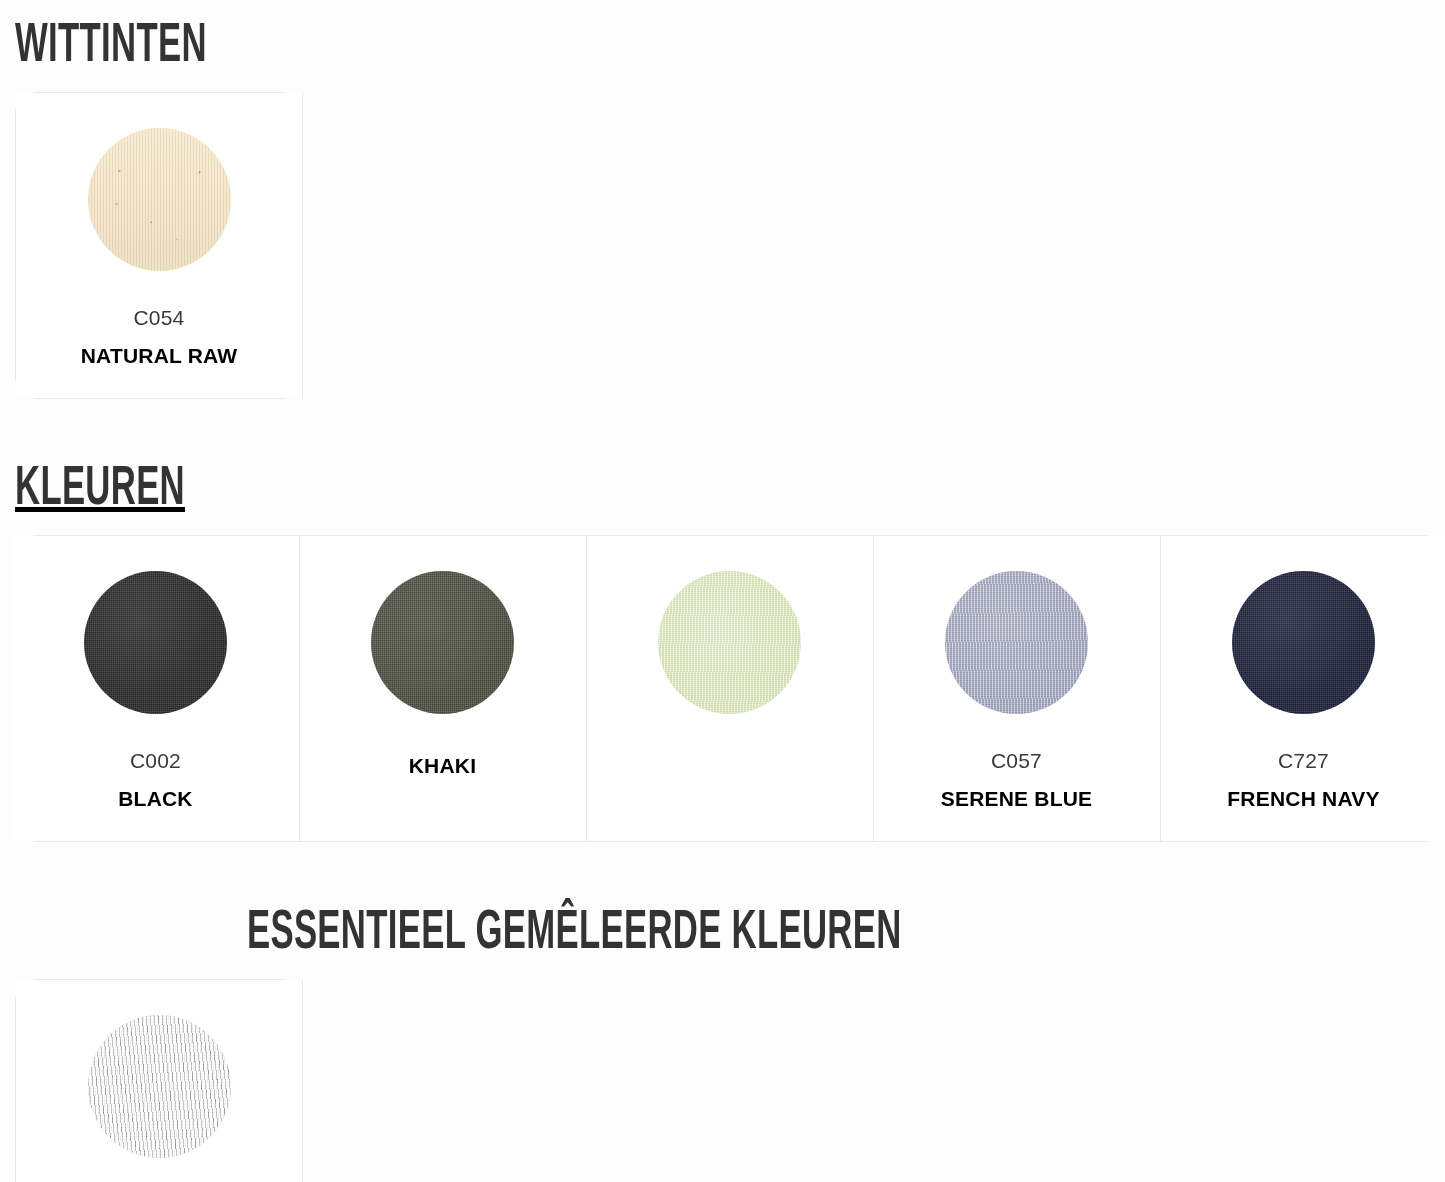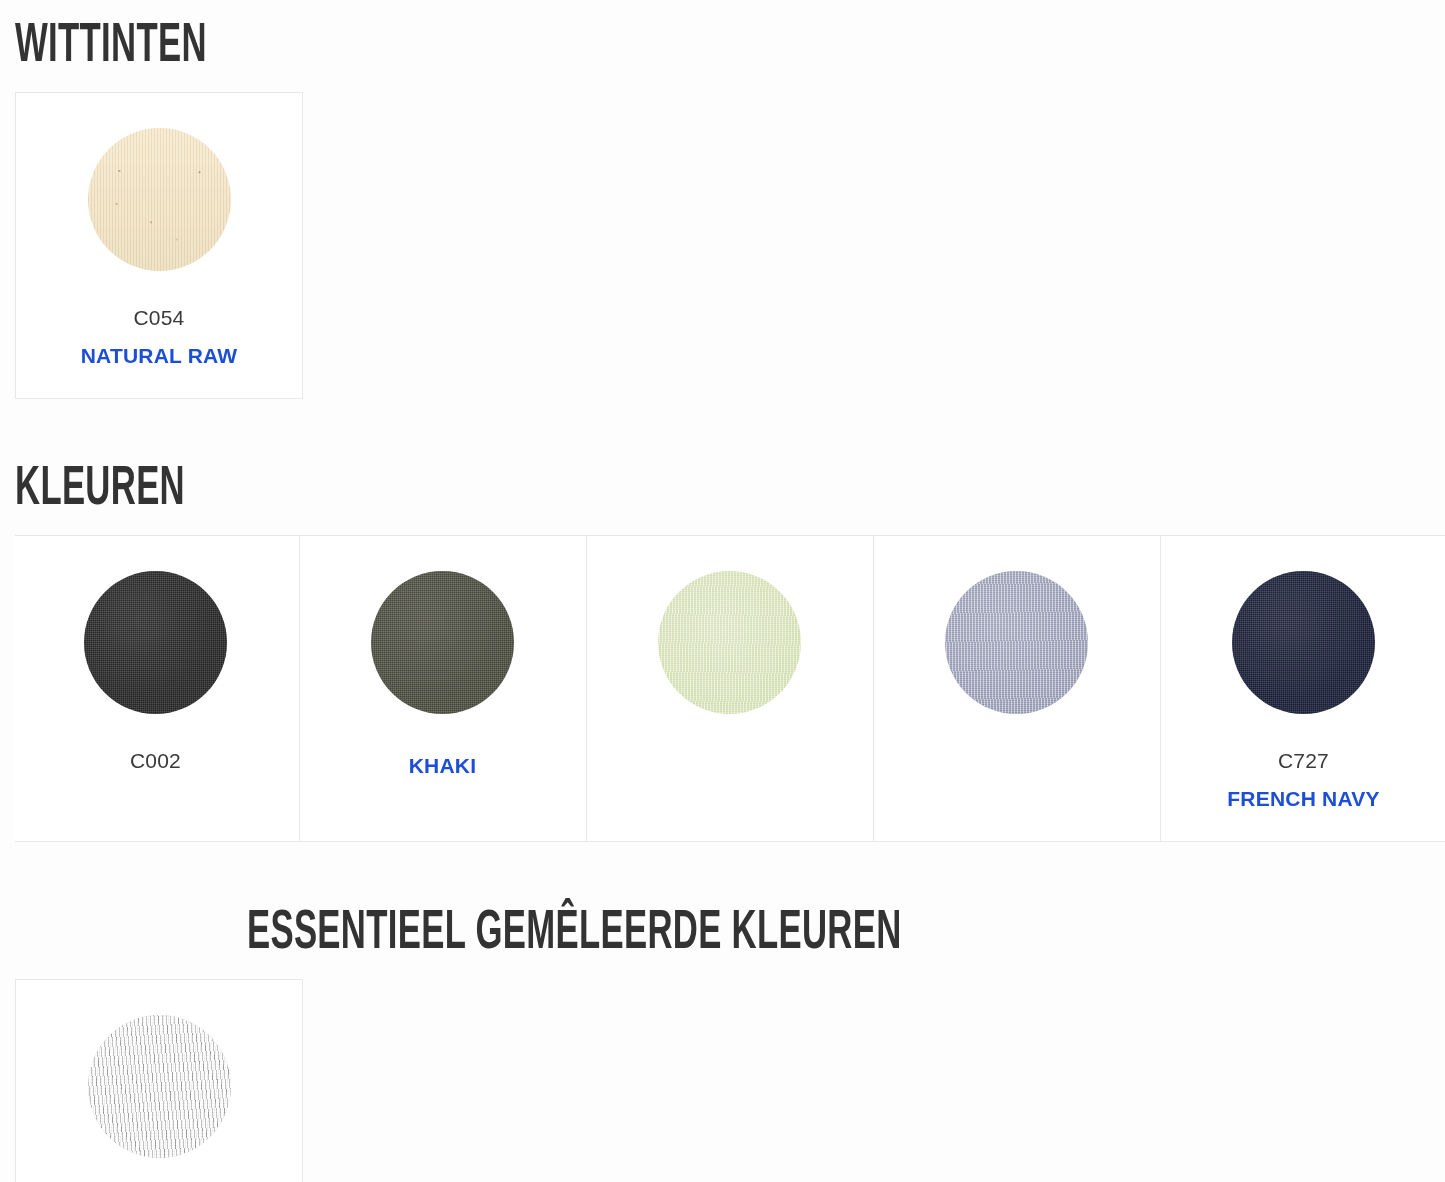--- a/index.html
+++ b/index.html
@@ -26,20 +26,21 @@
     font-size: 56px;
   }
   .title-wrap { padding-left: 15px; }
 
   
   .row {
     display: flex;
     border-top: 1px solid #e8e8e8;
     border-bottom: 1px solid #e8e8e8;
     margin-left: 15px;
+    border-radius: 22px;
   }
   .card {
     width: 287px;
     flex: 0 0 287px;
     background: #fff;
     border-right: 1px solid #e8e8e8;
     padding: 0;
     display: flex;
     flex-direction: column;
     align-items: center;
@@ -72,30 +73,30 @@
   }
   .code {
     font-size: 21px;
     color: #3a3a3a;
     font-weight: 400;
     line-height: 1.55;
     letter-spacing: 0.2px;
   }
   .name {
     font-size: 21px;
-    color: #1d4ed8;
+    color: #000000;
     font-weight: 700;
     line-height: 1.6;
     letter-spacing: 0.2px;
     margin-top: 4px;
   }
 
   
   .h1-block { padding-top: 14px; padding-bottom: 22px; }
-  .h2-block { padding-top: 58px; padding-bottom: 22px; }
+  .h2-block { padding-top: 58px; padding-bottom: 22px; text-decoration: underline; }
   .h3-block { padding-top: 59px; padding-bottom: 22px; text-align: right; }
 </style>
 </head>
 <body>
 
 <div class="page">
 
   <div class="h1-block">
     <div class="title-wrap">
       <div class="section-title">WITTINTEN</div>
@@ -125,20 +126,21 @@
   <div class="row" style="width:1430px;justify-content:center;">
 
     <div class="card">
       <div class="swatch-wrap">
         <div class="swatch" id="sw-1-0" style="background: rgb(46, 46, 46);">
           <div class="tex" style="background-image: repeating-linear-gradient(0deg, rgba(255, 255, 255, 0.075) 0px, rgba(255, 255, 255, 0.075) 1px, rgba(0, 0, 0, 0.1) 1px, rgba(0, 0, 0, 0.1) 2px), repeating-linear-gradient(90deg, rgba(255, 255, 255, 0.075) 0px, rgba(255, 255, 255, 0.075) 1px, rgba(0, 0, 0, 0.1) 1px, rgba(0, 0, 0, 0.1) 2px), radial-gradient(circle at 38% 34%, rgba(255, 255, 255, 0.08), transparent 62%); background-blend-mode: normal;"></div>
         </div>
       </div>
       <div class="labels">
         <div class="code">C002</div>
+        <div class="name">BLACK</div>
       </div>
     </div>
 
     <div class="card">
       <div class="swatch-wrap">
         <div class="swatch" id="sw-1-1" style="background: rgb(86, 87, 73);">
           <div class="tex" style="background-image: repeating-linear-gradient(0deg, rgba(255, 255, 255, 0.075) 0px, rgba(255, 255, 255, 0.075) 1px, rgba(0, 0, 0, 0.1) 1px, rgba(0, 0, 0, 0.1) 2px), repeating-linear-gradient(90deg, rgba(255, 255, 255, 0.075) 0px, rgba(255, 255, 255, 0.075) 1px, rgba(0, 0, 0, 0.1) 1px, rgba(0, 0, 0, 0.1) 2px), radial-gradient(circle at 38% 34%, rgba(255, 255, 255, 0.08), transparent 62%); background-blend-mode: normal;"></div>
         </div>
       </div>
       <div class="labels">
@@ -152,20 +154,24 @@
           <div class="tex" style="background-image: repeating-linear-gradient(92deg, rgba(255, 255, 255, 0.3) 0px, rgba(255, 255, 255, 0.3) 1px, rgba(120, 130, 70, 0.11) 1px, rgba(120, 130, 70, 0.11) 3px), repeating-linear-gradient(0deg, rgba(0, 0, 0, 0.035) 0px, rgba(0, 0, 0, 0.035) 1px, rgba(255, 255, 255, 0.22) 1px, rgba(255, 255, 255, 0.22) 2px), radial-gradient(circle at 45% 40%, rgba(255, 255, 255, 0.3), transparent 70%); background-blend-mode: normal;"></div>
         </div>
       </div>
     </div>
 
     <div class="card">
       <div class="swatch-wrap">
         <div class="swatch" id="sw-1-3" style="background: rgb(178, 181, 203);">
           <div class="tex" style="background-image: repeating-linear-gradient(88deg, rgba(255, 255, 255, 0.34) 0px, rgba(255, 255, 255, 0.34) 1px, rgba(60, 65, 95, 0.16) 1px, rgba(60, 65, 95, 0.16) 3px), repeating-linear-gradient(0deg, rgba(255, 255, 255, 0.18) 0px, rgba(255, 255, 255, 0.18) 1px, rgba(45, 50, 80, 0.1) 1px, rgba(45, 50, 80, 0.1) 2px), radial-gradient(circle at 40% 36%, rgba(255, 255, 255, 0.22), transparent 72%); background-blend-mode: normal;"></div>
         </div>
+      </div>
+      <div class="labels">
+        <div class="code">C057</div>
+        <div class="name">SERENE BLUE</div>
       </div>
     </div>
 
     <div class="card">
       <div class="swatch-wrap">
         <div class="swatch" id="sw-1-4" style="background: rgb(32, 37, 64);">
           <div class="tex" style="background-image: repeating-linear-gradient(0deg, rgba(255, 255, 255, 0.075) 0px, rgba(255, 255, 255, 0.075) 1px, rgba(0, 0, 0, 0.1) 1px, rgba(0, 0, 0, 0.1) 2px), repeating-linear-gradient(90deg, rgba(255, 255, 255, 0.075) 0px, rgba(255, 255, 255, 0.075) 1px, rgba(0, 0, 0, 0.1) 1px, rgba(0, 0, 0, 0.1) 2px), radial-gradient(circle at 38% 34%, rgba(255, 255, 255, 0.08), transparent 62%); background-blend-mode: normal;"></div>
         </div>
       </div>
       <div class="labels">

